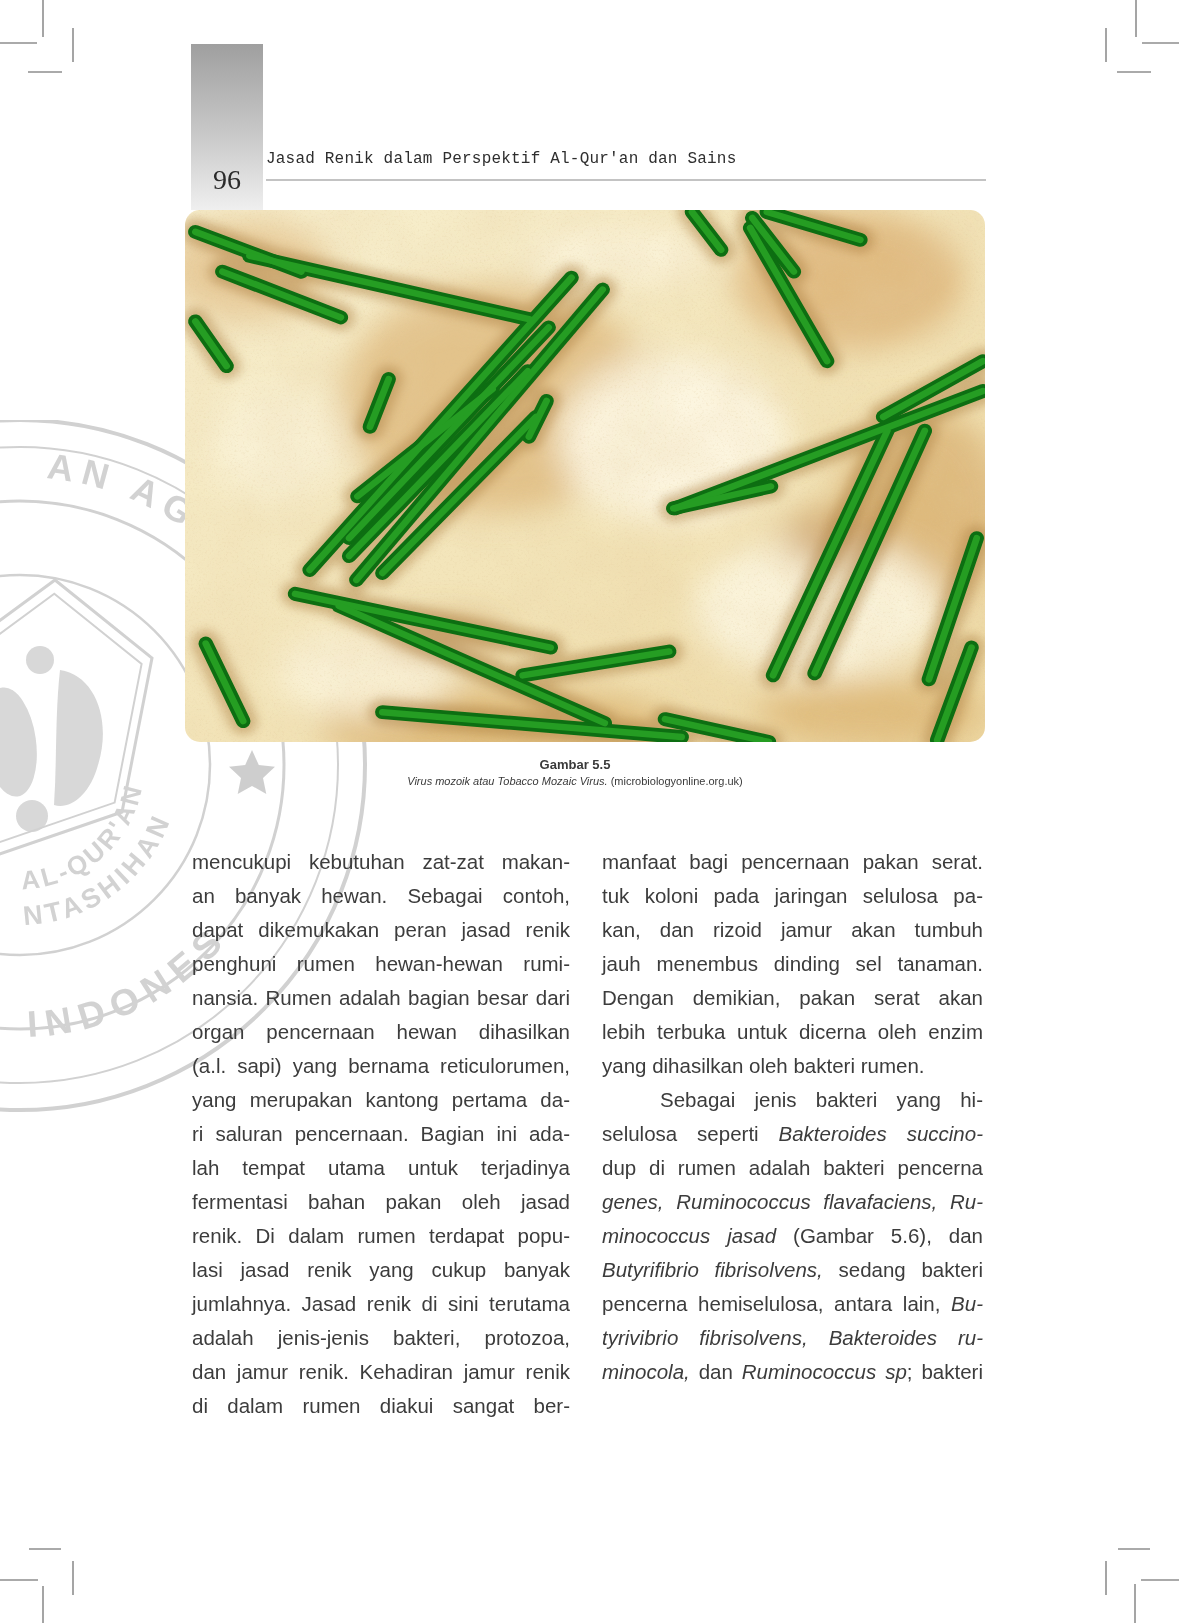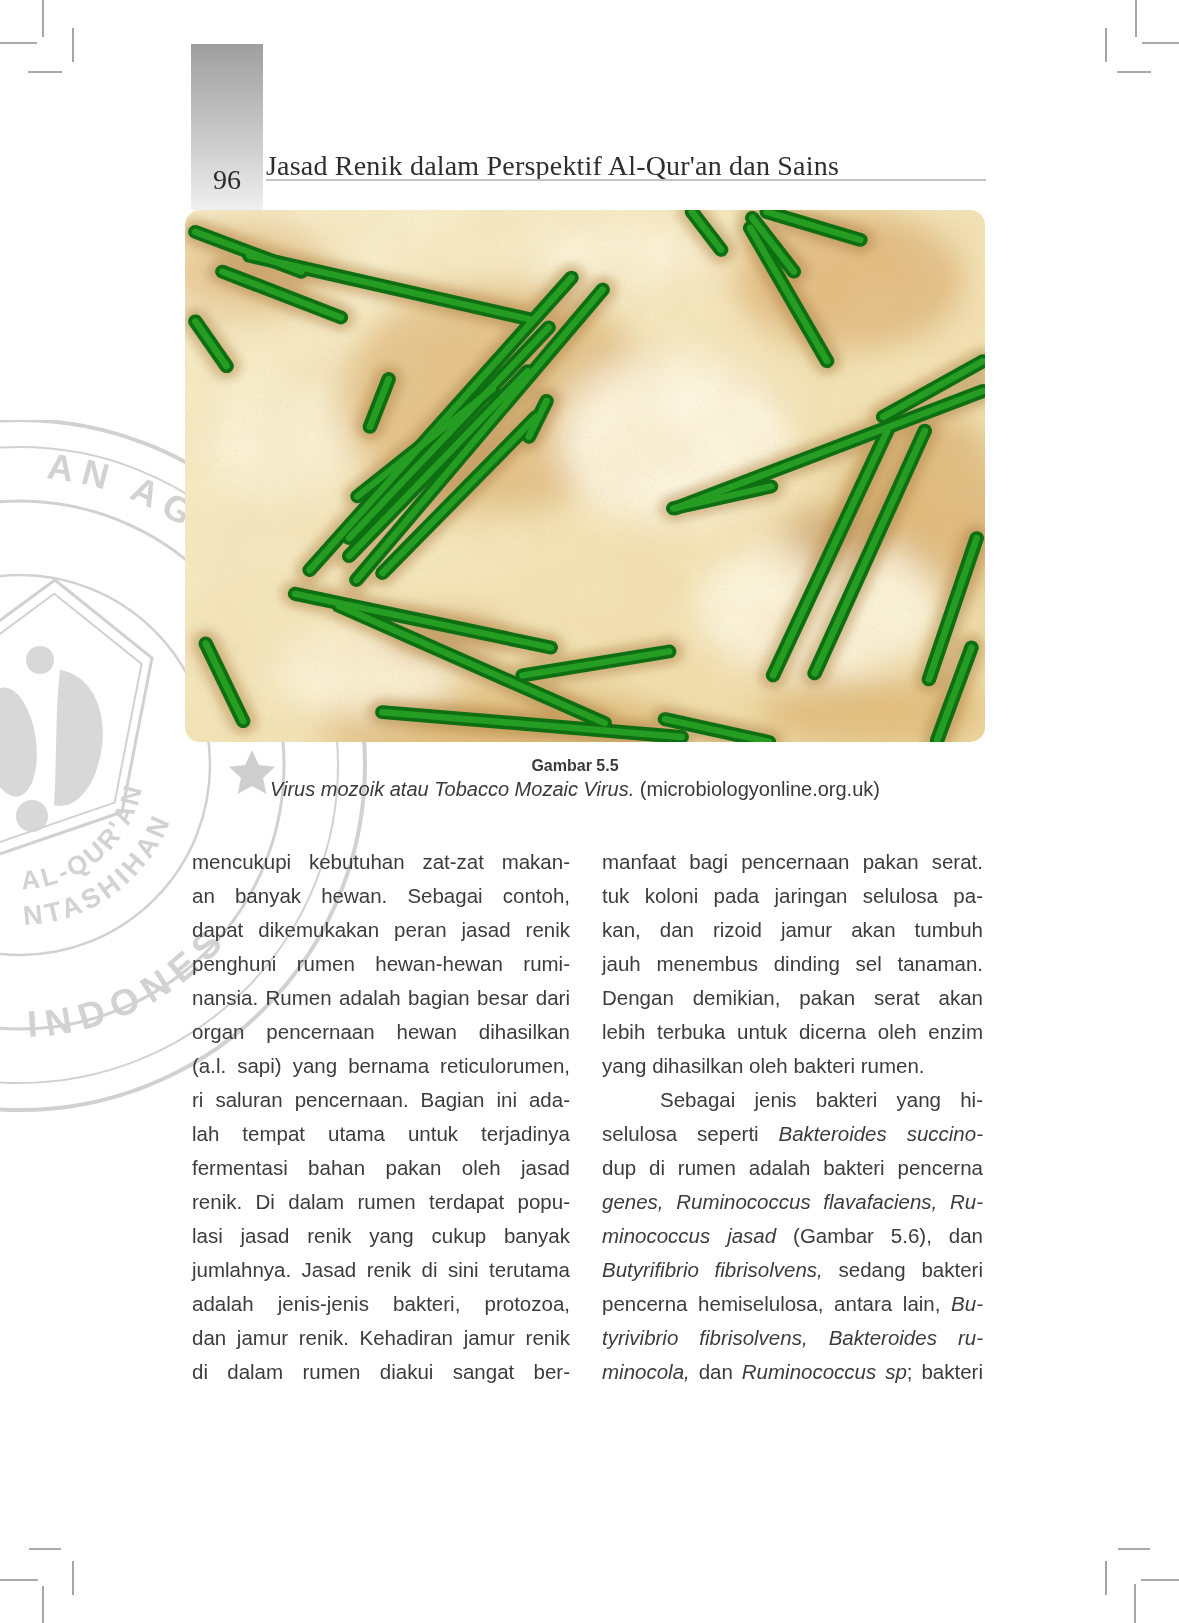--- a/index.html
+++ b/index.html
@@ -6,32 +6,32 @@
   .page{position:relative;width:1179px;height:1623px;background:#ffffff;overflow:hidden;
         font-family:"Liberation Sans",sans-serif;}
   
   .cropmarks{position:absolute;left:0;top:0;width:1179px;height:1623px;z-index:9;}
   
   .gradbar{position:absolute;left:191px;top:44px;width:72px;height:166px;
            background:linear-gradient(to bottom,#9f9f9f 0%,#c9c9c9 55%,#efefef 100%);
            display:flex;align-items:flex-end;justify-content:center;z-index:4;text-align:center;}
   .pagenum{font-family:"Liberation Serif",serif;font-size:28px;color:#2b2b2b;padding-bottom:14px;}
   .htitle{position:absolute;left:266px;top:150px;width:700px;
-          font-family:Liberation Serif, serif;font-size:28px;color:#2e2e2e;letter-spacing:.2px;z-index:4;}
+          font-family:Liberation Mono, monospace;font-size:16px;color:#2e2e2e;letter-spacing:.2px;z-index:4;}
   .hrule{position:absolute;left:266px;top:179px;width:720px;height:2px;background:#c3c3c3;z-index:4;}
   
   .wm{position:absolute;left:0;top:420px;width:380px;height:700px;z-index:1;opacity:.8;}
   .wm text{font-family:"Liberation Sans",sans-serif;font-weight:bold;fill:#c7c7c7;}
   
   .fig{position:absolute;left:185px;top:210px;width:800px;height:532px;border-radius:15px;
        overflow:hidden;z-index:3;}
   .fig svg{display:block;width:100%;height:100%;}
   .caption{position:absolute;left:175px;top:757px;width:800px;text-align:center;z-index:3;color:#3a3a3a;}
-  .cap1{font-size:16px;font-weight:bold;}
-  .cap2{font-size:20px;margin-top:3px;}
+  .cap1{font-size:13px;font-weight:bold;}
+  .cap2{font-size:11px;margin-top:3px;}
   .cap2 i{font-style:italic;}
   
   .cols{position:absolute;left:192px;top:845px;width:791px;display:flex;z-index:3;}
   .col{color:#3c3c3c;font-size:20.5px;line-height:34px;}
   .col-left{width:378px;margin-right:32px;}
   .col-right{width:381px;}
   .ln{text-align:justify;text-align-last:justify;white-space:nowrap;}
   .ln.end{text-align-last:left;}
   .ln.ind{padding-left:58px;}
   .ln i{font-style:italic;}
@@ -173,20 +173,21 @@
 
   <div class="cols">
     <div class="col col-left">
         <div class="ln"><span>mencukupi kebutuhan zat-zat makan-</span></div>
         <div class="ln"><span>an banyak hewan. Sebagai contoh,</span></div>
         <div class="ln"><span>dapat dikemukakan peran jasad renik</span></div>
         <div class="ln"><span>penghuni rumen hewan-hewan rumi-</span></div>
         <div class="ln"><span>nansia. Rumen adalah bagian besar dari</span></div>
         <div class="ln"><span>organ pencernaan hewan dihasilkan</span></div>
         <div class="ln"><span>(a.l. sapi) yang bernama reticulorumen,</span></div>
+        <div class="ln"><span>yang merupakan kantong pertama da-</span></div>
         <div class="ln"><span>ri saluran pencernaan. Bagian ini ada-</span></div>
         <div class="ln"><span>lah tempat utama untuk terjadinya</span></div>
         <div class="ln"><span>fermentasi bahan pakan oleh jasad</span></div>
         <div class="ln"><span>renik. Di dalam rumen terdapat popu-</span></div>
         <div class="ln"><span>lasi jasad renik yang cukup banyak</span></div>
         <div class="ln"><span>jumlahnya. Jasad renik di sini terutama</span></div>
         <div class="ln"><span>adalah jenis-jenis bakteri, protozoa,</span></div>
         <div class="ln"><span>dan jamur renik. Kehadiran jamur renik</span></div>
         <div class="ln"><span>di dalam rumen diakui sangat ber-</span></div>
       </div>

